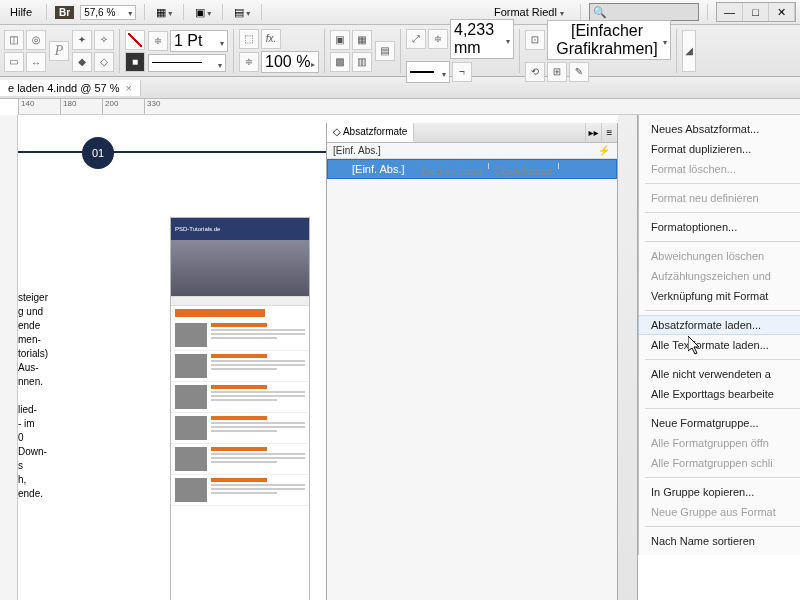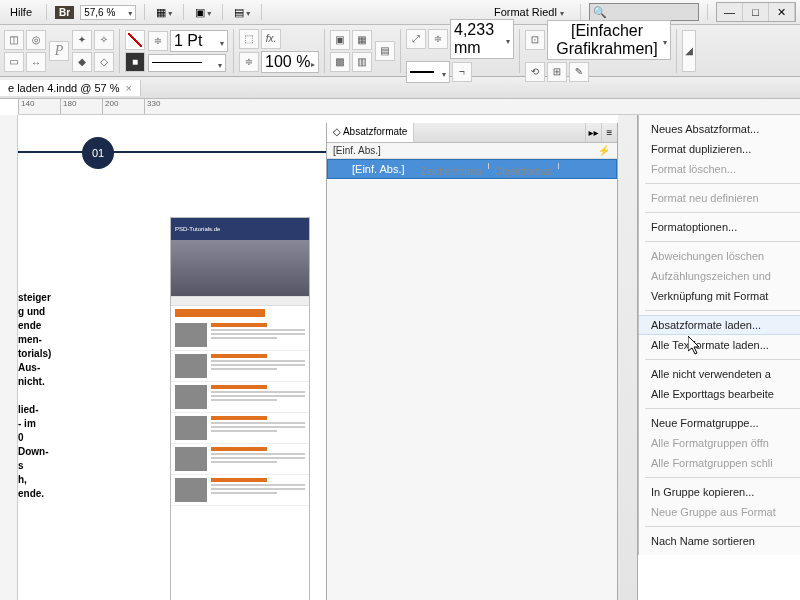--- a/index.html
+++ b/index.html
@@ -36,21 +36,21 @@
 .workarea { position: relative; height: calc(600px - 96px); background: #fff; }
 
 .ruler-h { position: absolute; top: 0; left: 18px; right: 0; height: 16px; background: #f4f4f4; border-bottom: 1px solid #ccc; font-size: 8px; color: #666; display: flex; }
 .ruler-h span { width: 42px; border-left: 1px solid #bbb; padding-left: 2px; }
 .ruler-v { position: absolute; top: 16px; left: 0; width: 18px; bottom: 0; background: #f4f4f4; border-right: 1px solid #ccc; }
 
 .canvas { position: absolute; top: 16px; left: 18px; right: 0; bottom: 0; background: #fff; overflow: hidden; }
 .bluerule { position: absolute; top: 36px; left: 0; right: 0; height: 2px; background: #1a2a4a; }
 .badge01 { position: absolute; top: 22px; left: 64px; width: 32px; height: 32px; border-radius: 50%; background: #1a2a4a; color: #fff; display: flex; align-items: center; justify-content: center; font-size: 11px; }
 
-.doc-text { position: absolute; top: 176px; left: 0; width: 60px; font-size: 10px; line-height: 14px; color: #000; font-weight: bold; }
+.doc-text { position: absolute; top: 176px; left: 0; width: 60px; font-size: 10px; line-height: 14px; color: #000; }
 .doc-text div { white-space: nowrap; }
 
 .webthumb { position: absolute; top: 102px; left: 152px; width: 140px; height: 390px; background: #fff; border: 1px solid #bbb; font-size: 6px; }
 .webthumb .hdr { height: 22px; background: #2b3b6b; color: #fff; display: flex; align-items: center; padding: 0 4px; }
 .webthumb .hero { height: 56px; background: linear-gradient(#889,#556); }
 .webthumb .bar { height: 10px; background: #eee; border-top: 1px solid #ddd; border-bottom: 1px solid #ddd; }
 .webthumb .orangebar { height: 8px; background: #e07020; margin: 3px 4px; width: 90px; }
 .webthumb .item { display: flex; gap: 4px; padding: 3px 4px; border-bottom: 1px solid #eee; }
 .webthumb .item .th { width: 32px; height: 24px; background: #888; }
 .webthumb .item .tx { flex: 1; }
@@ -248,21 +248,21 @@
     <div class="bluerule"></div>
     <div class="badge01">01</div>
 
     <div class="doc-text" id="doctext">
         <div>steiger</div>
         <div>g und</div>
         <div>ende</div>
         <div>men-</div>
         <div>torials)</div>
         <div>Aus-</div>
-        <div>nicht.</div>
+        <div>nnen.</div>
         <div>&nbsp;</div>
         <div>lied-</div>
         <div>- im</div>
         <div>0</div>
         <div>Down-</div>
         <div>s</div>
         <div>h,</div>
         <div>ende.</div>
       </div>
 

